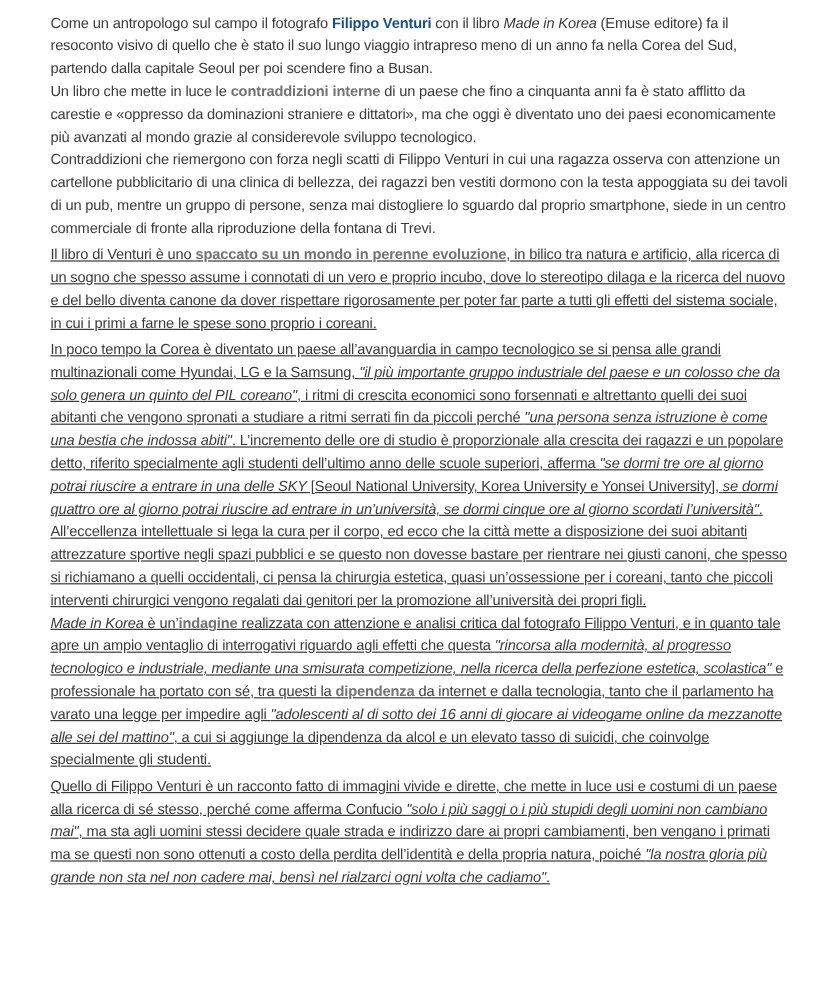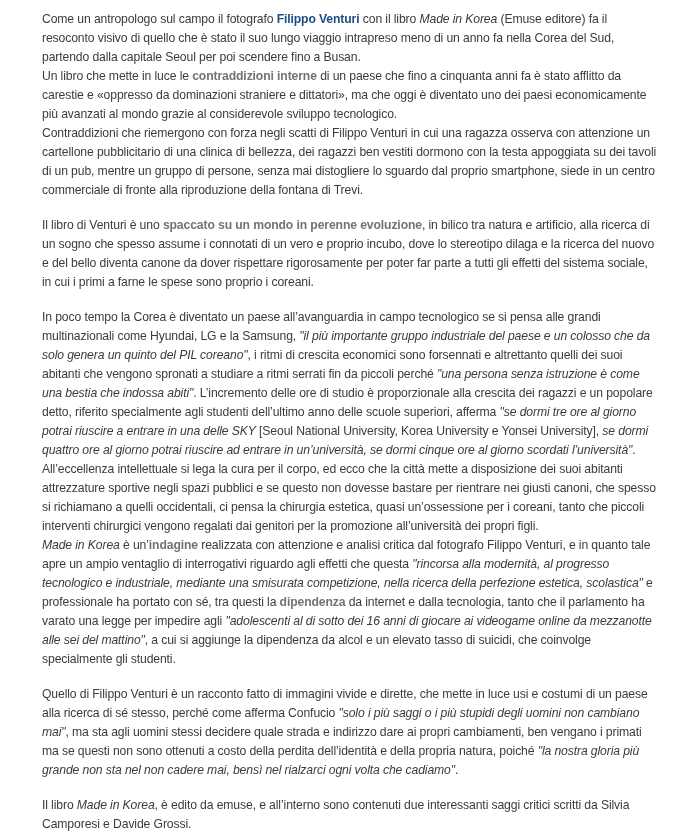--- a/index.html
+++ b/index.html
@@ -17,21 +17,22 @@
     box-sizing: border-box;
     width: 700px;
     padding: 10px 40px 24px 42px;
     color: #3b3b3b;
     font-size: 12.2px;
     line-height: 19px;
     letter-spacing: -0.12px;
     text-align: left;
   }
   .block + .block {
-    margin-top: 16px;
+    margin-top: 3px;
+    text-decoration: underline;
   }
   p.para {
     margin: 0;
     padding: 0;
   }
   .seg-n { font-style: normal; font-weight: normal; }
   .seg-b { font-weight: bold; color: #737373; }
   .seg-i { font-style: italic; }
   .seg-a {
     font-weight: bold;
@@ -53,16 +54,13 @@
       <p class="para"><span class="seg-n">Il libro di Venturi è uno </span><span class="seg-b">spaccato su un mondo in perenne evoluzione</span><span class="seg-n">, in bilico tra natura e artificio, alla ricerca di un sogno che spesso assume i connotati di un vero e proprio incubo, dove lo stereotipo dilaga e la ricerca del nuovo e del bello diventa canone da dover rispettare rigorosamente per poter far parte a tutti gli effetti del sistema sociale, in cui i primi a farne le spese sono proprio i coreani.</span></p>
     </div>
     <div class="block">
       <p class="para"><span class="seg-n">In poco tempo la Corea è diventato un paese all’avanguardia in campo tecnologico se si pensa alle grandi multinazionali come Hyundai, LG e la Samsung, </span><span class="seg-i">"il più importante gruppo industriale del paese e un colosso che da solo genera un quinto del PIL coreano"</span><span class="seg-n">, i ritmi di crescita economici sono forsennati e altrettanto quelli dei suoi abitanti che vengono spronati a studiare a ritmi serrati fin da piccoli perché </span><span class="seg-i">"una persona senza istruzione è come una bestia che indossa abiti"</span><span class="seg-n">. L’incremento delle ore di studio è proporzionale alla crescita dei ragazzi e un popolare detto, riferito specialmente agli studenti dell’ultimo anno delle scuole superiori, afferma </span><span class="seg-i">"se dormi tre ore al giorno potrai riuscire a entrare in una delle SKY</span><span class="seg-n"> [Seoul National University, Korea University e Yonsei University], </span><span class="seg-i">se dormi quattro ore al giorno potrai riuscire ad entrare in un’università, se dormi cinque ore al giorno scordati l’università"</span><span class="seg-n">.</span></p>
       <p class="para"><span class="seg-n">All’eccellenza intellettuale si lega la cura per il corpo, ed ecco che la città mette a disposizione dei suoi abitanti attrezzature sportive negli spazi pubblici e se questo non dovesse bastare per rientrare nei giusti canoni, che spesso si richiamano a quelli occidentali, ci pensa la chirurgia estetica, quasi un’ossessione per i coreani, tanto che piccoli interventi chirurgici vengono regalati dai genitori per la promozione all’università dei propri figli.</span></p>
       <p class="para"><span class="seg-i">Made in Korea</span><span class="seg-n"> è un’</span><span class="seg-b">indagine</span><span class="seg-n"> realizzata con attenzione e analisi critica dal fotografo Filippo Venturi, e in quanto tale apre un ampio ventaglio di interrogativi riguardo agli effetti che questa </span><span class="seg-i">"rincorsa alla modernità, al progresso tecnologico e industriale, mediante una smisurata competizione, nella ricerca della perfezione estetica, scolastica"</span><span class="seg-n"> e professionale ha portato con sé, tra questi la </span><span class="seg-b">dipendenza</span><span class="seg-n"> da internet e dalla tecnologia, tanto che il parlamento ha varato una legge per impedire agli </span><span class="seg-i">"adolescenti al di sotto dei 16 anni di giocare ai videogame online da mezzanotte alle sei del mattino"</span><span class="seg-n">, a cui si aggiunge la dipendenza da alcol e un elevato tasso di suicidi, che coinvolge specialmente gli studenti.</span></p>
     </div>
     <div class="block">
       <p class="para"><span class="seg-n">Quello di Filippo Venturi è un racconto fatto di immagini vivide e dirette, che mette in luce usi e costumi di un paese alla ricerca di sé stesso, perché come afferma Confucio </span><span class="seg-i">"solo i più saggi o i più stupidi degli uomini non cambiano mai"</span><span class="seg-n">, ma sta agli uomini stessi decidere quale strada e indirizzo dare ai propri cambiamenti, ben vengano i primati ma se questi non sono ottenuti a costo della perdita dell’identità e della propria natura, poiché </span><span class="seg-i">"la nostra gloria più grande non sta nel non cadere mai, bensì nel rialzarci ogni volta che cadiamo"</span><span class="seg-n">.</span></p>
     </div>
-    <div class="block">
-      <p class="para"><span class="seg-n">Il libro </span><span class="seg-i">Made in Korea</span><span class="seg-n">, è edito da emuse, e all’interno sono contenuti due interessanti saggi critici scritti da Silvia Camporesi e Davide Grossi.</span></p>
-    </div>
   </main>
 
 </body></html>

